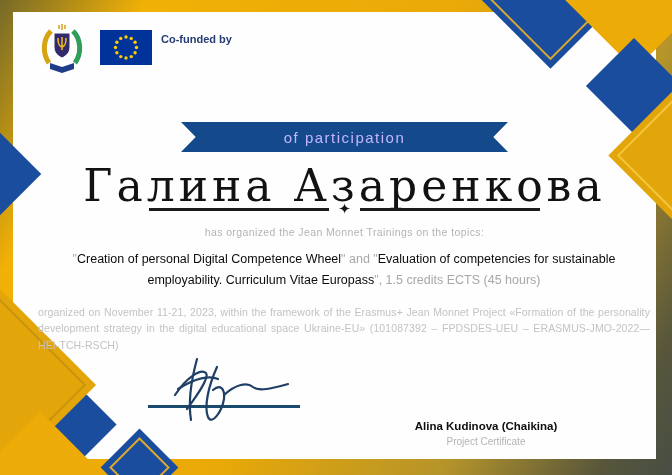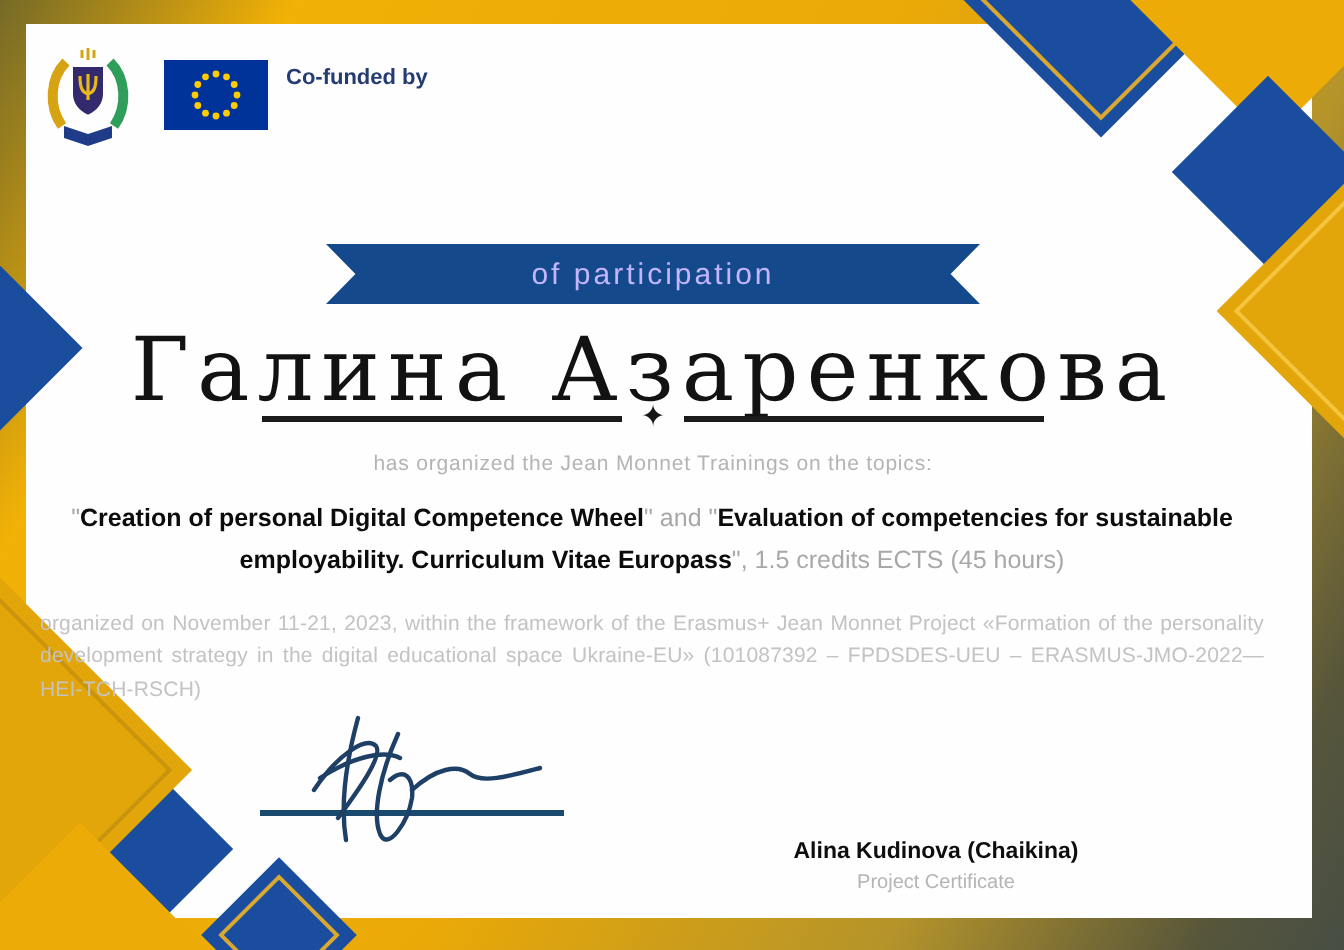--- a/index.html
+++ b/index.html
@@ -17,40 +17,40 @@
   .d-tr-gold{width:120px;height:120px;left:575px;top:-75px;background:#ecab07;}
   .d-tr-blue{width:105px;height:105px;left:498px;top:-58px;background:#1b4d9e;}
   .d-tr-blue2{width:68px;height:68px;left:600px;top:52px;background:#1b4d9e;}
   .d-r-gold{width:95px;height:95px;left:628px;top:108px;background:#e2a60a;}
   .d-l-blue{width:64px;height:64px;left:-36px;top:142px;background:#1b4d9e;}
   .d-bl-gold{width:150px;height:150px;left:-85px;top:310px;background:#e2a60a;}
   .d-bl-blue{width:85px;height:85px;left:14px;top:382px;background:#1b4d9e;}
   .d-bl-gold2{width:100px;height:100px;left:-10px;top:432px;background:#ecab07;}
   .d-bl-blue2{width:55px;height:55px;left:112px;top:440px;background:#1b4d9e;}
   
-  .content{position:absolute;left:5px;top:12px;width:643px;height:447px;z-index:5;}
+  .content{position:absolute;left:23px;top:12px;width:643px;height:447px;z-index:5;}
   .logos{position:absolute;left:17px;top:11px;display:flex;align-items:flex-start;}
   .eu-flag{margin-left:16px;margin-top:7px;}
   .eu-label{margin-left:9px;margin-top:9px;font-size:11px;font-weight:bold;color:#243b73;line-height:1.3;}
   .title{position:absolute;left:0;right:0;top:62px;text-align:center;font-size:41px;
          font-weight:400;letter-spacing:2px;color:#1a1a1a;}
   .ribbon{position:absolute;left:158px;top:110px;width:327px;height:30px;background:#14498c;
           clip-path:polygon(0 0,100% 0,95.5% 50%,100% 100%,0 100%,4.5% 50%);
           display:flex;align-items:center;justify-content:center;
           color:#c4b5fd;font-size:15px;letter-spacing:1.5px;}
   .name{position:absolute;left:0;right:0;top:148px;text-align:center;
         font-family:"DejaVu Serif", serif;font-size:44px;letter-spacing:4px;color:#121212;}
   .divider{position:absolute;left:0;right:0;top:196px;display:flex;align-items:center;justify-content:center;gap:9px;}
   .divider .bar{width:180px;height:3px;background:#1b1b1b;}
   .divider .orn{font-size:15px;color:#161616;line-height:0;margin-top:-2px;}
   .attended{position:absolute;left:0;right:0;top:214px;text-align:center;
             font-size:10.5px;color:#b5b3b3;letter-spacing:.4px;}
   .topics{position:absolute;left:21px;top:237px;width:600px;text-align:center;
           font-size:12.5px;line-height:1.65;}
-  .topics .b{font-weight:bold;color:#0c0c0c;}
+  .topics .b{font-weight:normal;color:#0c0c0c;}
   .topics .t{color:#a9a7a7;}
   .details{position:absolute;left:15px;top:292px;width:612px;text-align:justify;
            font-size:10.5px;line-height:1.55;color:#c4c2c2;letter-spacing:.1px;}
   .sig-line{position:absolute;left:125px;top:393px;width:152px;height:3px;background:#1a4a6e;}
   .sig-svg{position:absolute;left:118px;top:333px;}
   .coordinator{position:absolute;left:368px;top:368px;width:190px;text-align:center;margin-top:40px;}
   .coordinator .cname{font-size:11.5px;font-weight:bold;color:#0e0e0e;}
   .coordinator .crole{font-size:10px;color:#b5b3b3;margin-top:4px;}
 </style>
 </head>

